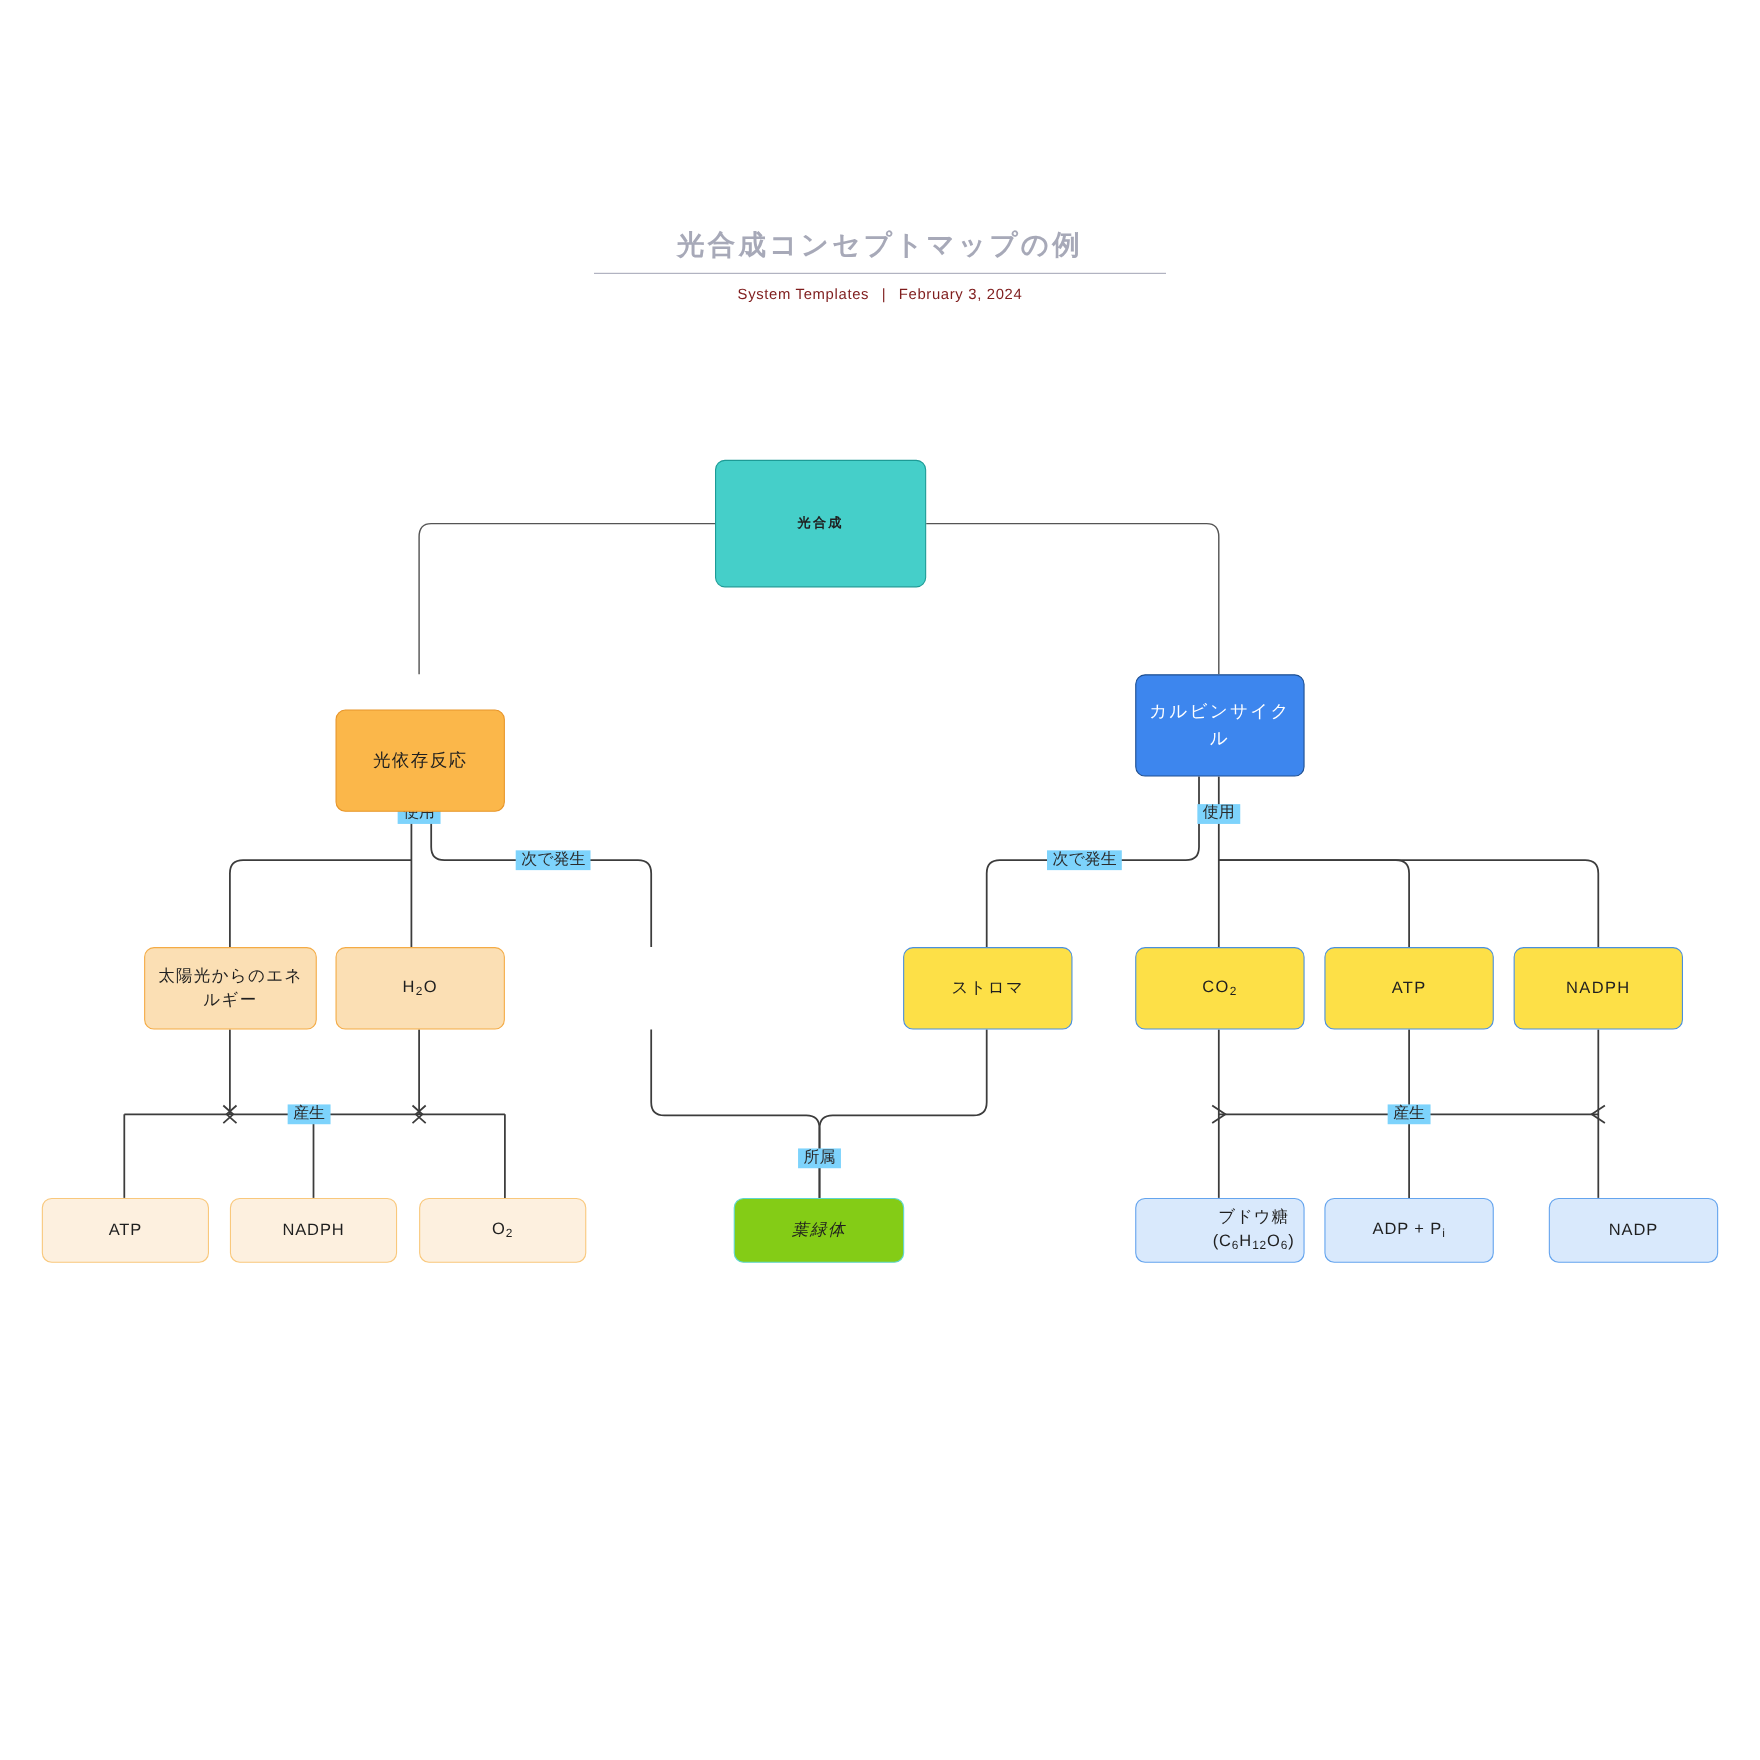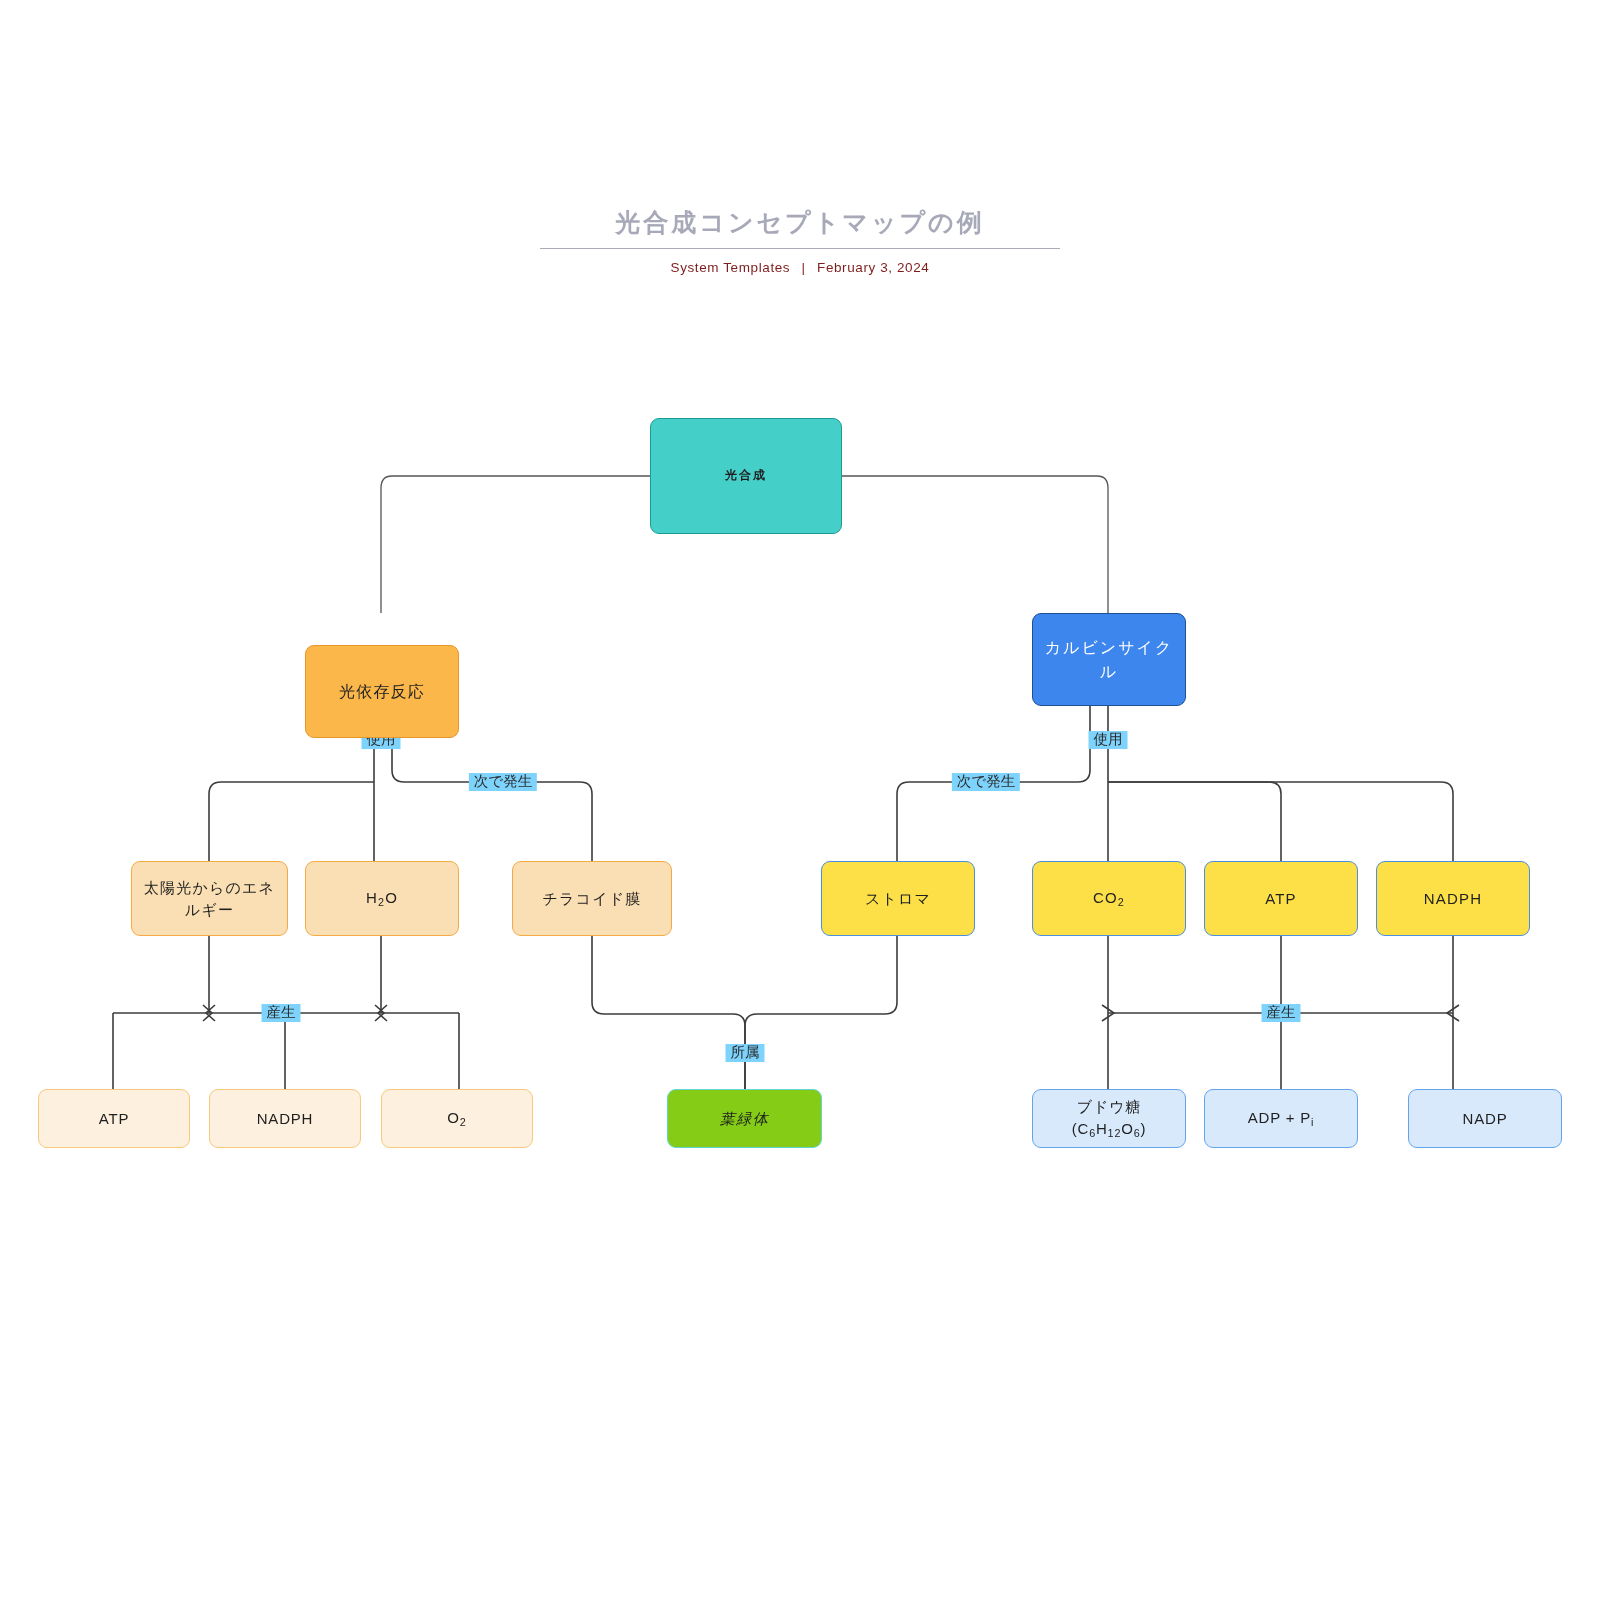--- a/index.html
+++ b/index.html
@@ -219,23 +219,20 @@
   </div>
 
   <div class="node n-orange-2" style="left:131px; top:861px; width:157px; height:75px;">
     <span class="lbl">太陽光からのエネルギー</span>
   </div>
 
   <div class="node n-orange-2" style="left:305px; top:861px; width:154px; height:75px;">
     <span class="lbl">H<sub>2</sub>O</span>
   </div>
 
-  <div class="node n-orange-2" style="left:512px; top:861px; width:160px; height:75px;">
-    <span class="lbl">チラコイド膜</span>
-  </div>
 
   <div class="node n-blue-2" style="left:821px; top:861px; width:154px; height:75px;">
     <span class="lbl">ストロマ</span>
   </div>
 
   <div class="node n-blue-2" style="left:1032px; top:861px; width:154px; height:75px;">
     <span class="lbl">CO<sub>2</sub></span>
   </div>
 
   <div class="node n-blue-2" style="left:1204px; top:861px; width:154px; height:75px;">
@@ -255,21 +252,21 @@
   </div>
 
   <div class="node n-orange-3" style="left:381px; top:1089px; width:152px; height:59px;">
     <span class="lbl">O<sub>2</sub></span>
   </div>
 
   <div class="node n-teal-light" style="left:667px; top:1089px; width:155px; height:59px;">
     <span class="lbl">葉緑体</span>
   </div>
 
-  <div class="node n-blue-3" style="left:1032px; top:1089px; width:154px; height:59px;">
+  <div class="node n-blue-3" style="left:1032px; top:1089px; width:154px; height:59px;justify-content:flex-end;">
     <span class="lbl">
       <span>ブドウ糖</span><br>
       <span>(C<sub>6</sub>H<sub>12</sub>O<sub>6</sub>)</span>
     </span>
   </div>
 
   <div class="node n-blue-3" style="left:1204px; top:1089px; width:154px; height:59px;">
     <span class="lbl">ADP + P<sub>i</sub></span>
   </div>
 

